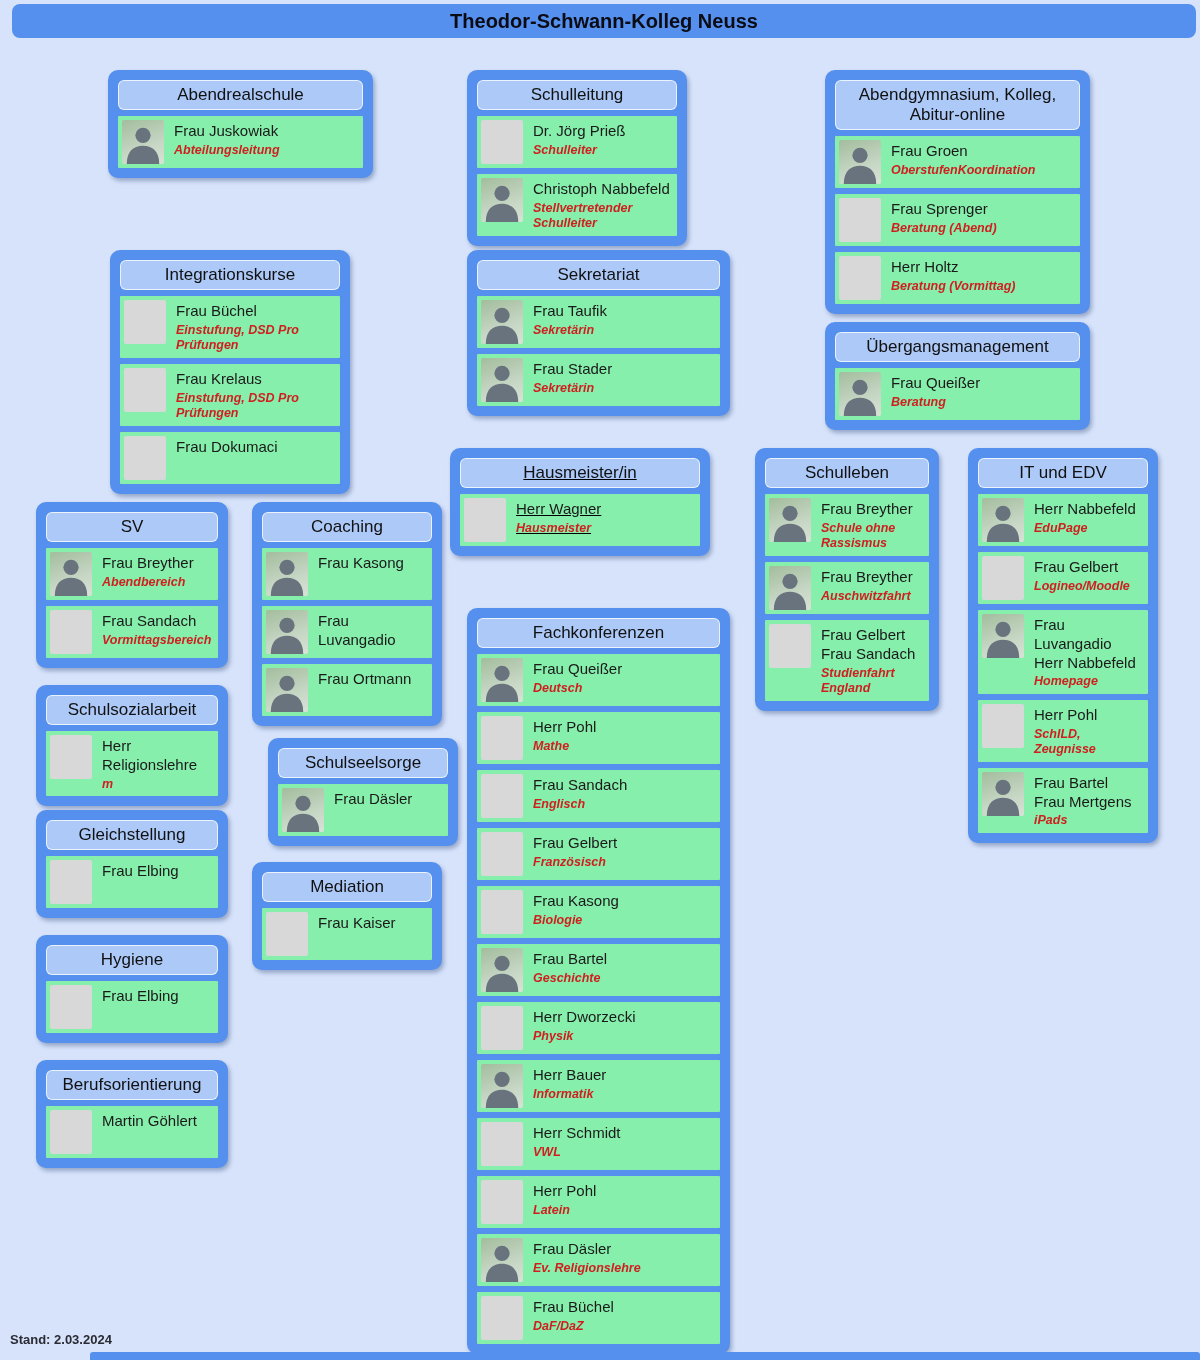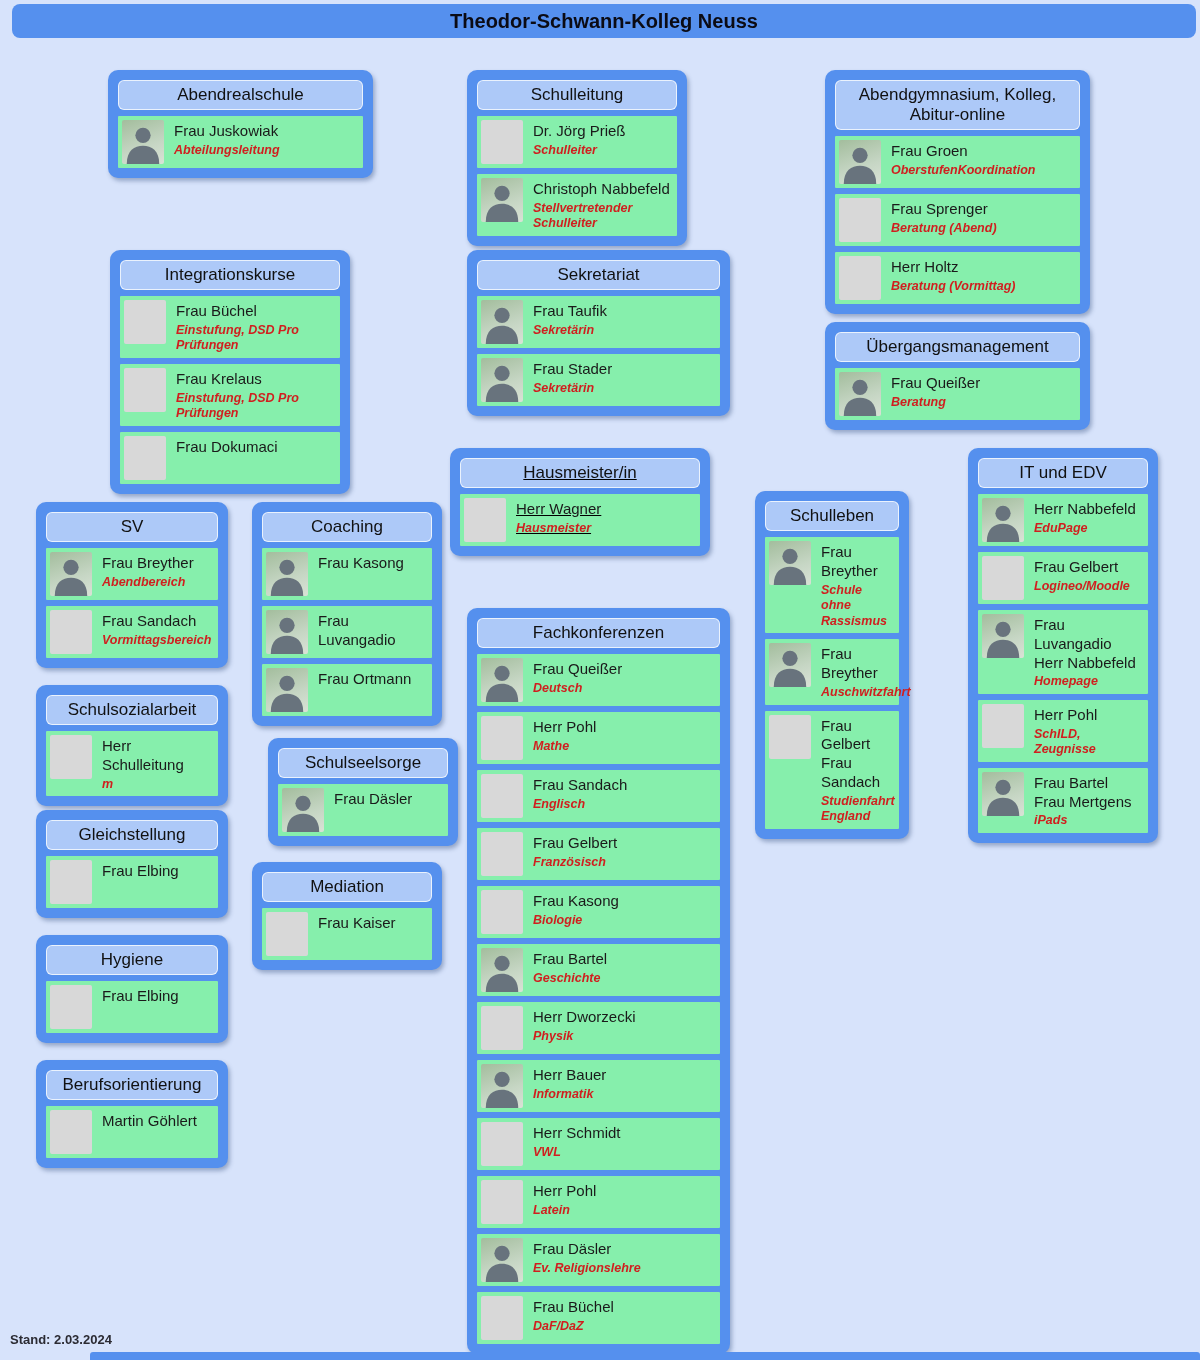--- a/index.html
+++ b/index.html
@@ -66,21 +66,21 @@
   }
 
   
   #box-abendrealschule      { left: 108px; top: 70px;  width: 265px; }
   #box-schulleitung         { left: 467px; top: 70px;  width: 220px; }
   #box-abendgymnasium       { left: 825px; top: 70px;  width: 265px; }
   #box-integrationskurse    { left: 110px; top: 250px; width: 240px; justify-content: flex-end; }
   #box-sekretariat          { left: 467px; top: 250px; width: 263px; }
   #box-uebergangsmanagement { left: 825px; top: 322px; width: 265px; }
   #box-hausmeister          { left: 450px; top: 448px; width: 260px; text-decoration: underline; }
-  #box-schulleben           { left: 755px; top: 448px; width: 154px; margin-top: 43px; }
+  #box-schulleben           { left: 755px; top: 448px; width: 184px; }
   #box-it-edv               { left: 968px; top: 448px; width: 190px; }
   #box-sv                   { left: 36px;  top: 502px; width: 192px; }
   #box-coaching             { left: 252px; top: 502px; width: 190px; }
   #box-schulsozialarbeit    { left: 36px;  top: 685px; width: 192px; }
   #box-schulseelsorge       { left: 252px; top: 738px; width: 190px; margin-left: 16px; }
   #box-gleichstellung       { left: 36px;  top: 810px; width: 192px; }
   #box-mediation            { left: 252px; top: 862px; width: 190px; }
   #box-hygiene              { left: 36px;  top: 935px; width: 192px; }
   #box-berufsorientierung   { left: 36px;  top: 1060px; width: 192px; }
   #box-fachkonferenzen      { left: 467px; top: 608px; width: 263px; }
@@ -388,21 +388,21 @@
         <div class="info">
           <div class="name">Frau Ortmann</div>
         </div>
       </div>
     </div>
     <div class="orgbox" id="box-schulsozialarbeit">
       <div class="orgbox-header">Schulsozialarbeit</div>
       <div class="person-card">
         <div class="photo empty"></div>
         <div class="info">
-          <div class="name">Herr Schulleitung</div>
+          <div class="name">Herr Religionslehre</div>
           <div class="role">m</div>
         </div>
       </div>
     </div>
     <div class="orgbox" id="box-schulseelsorge">
       <div class="orgbox-header">Schulseelsorge</div>
       <div class="person-card">
         <div class="photo has-image">
           <svg viewBox="0 0 40 44">
             <circle cx="20" cy="14" r="8"></circle>

